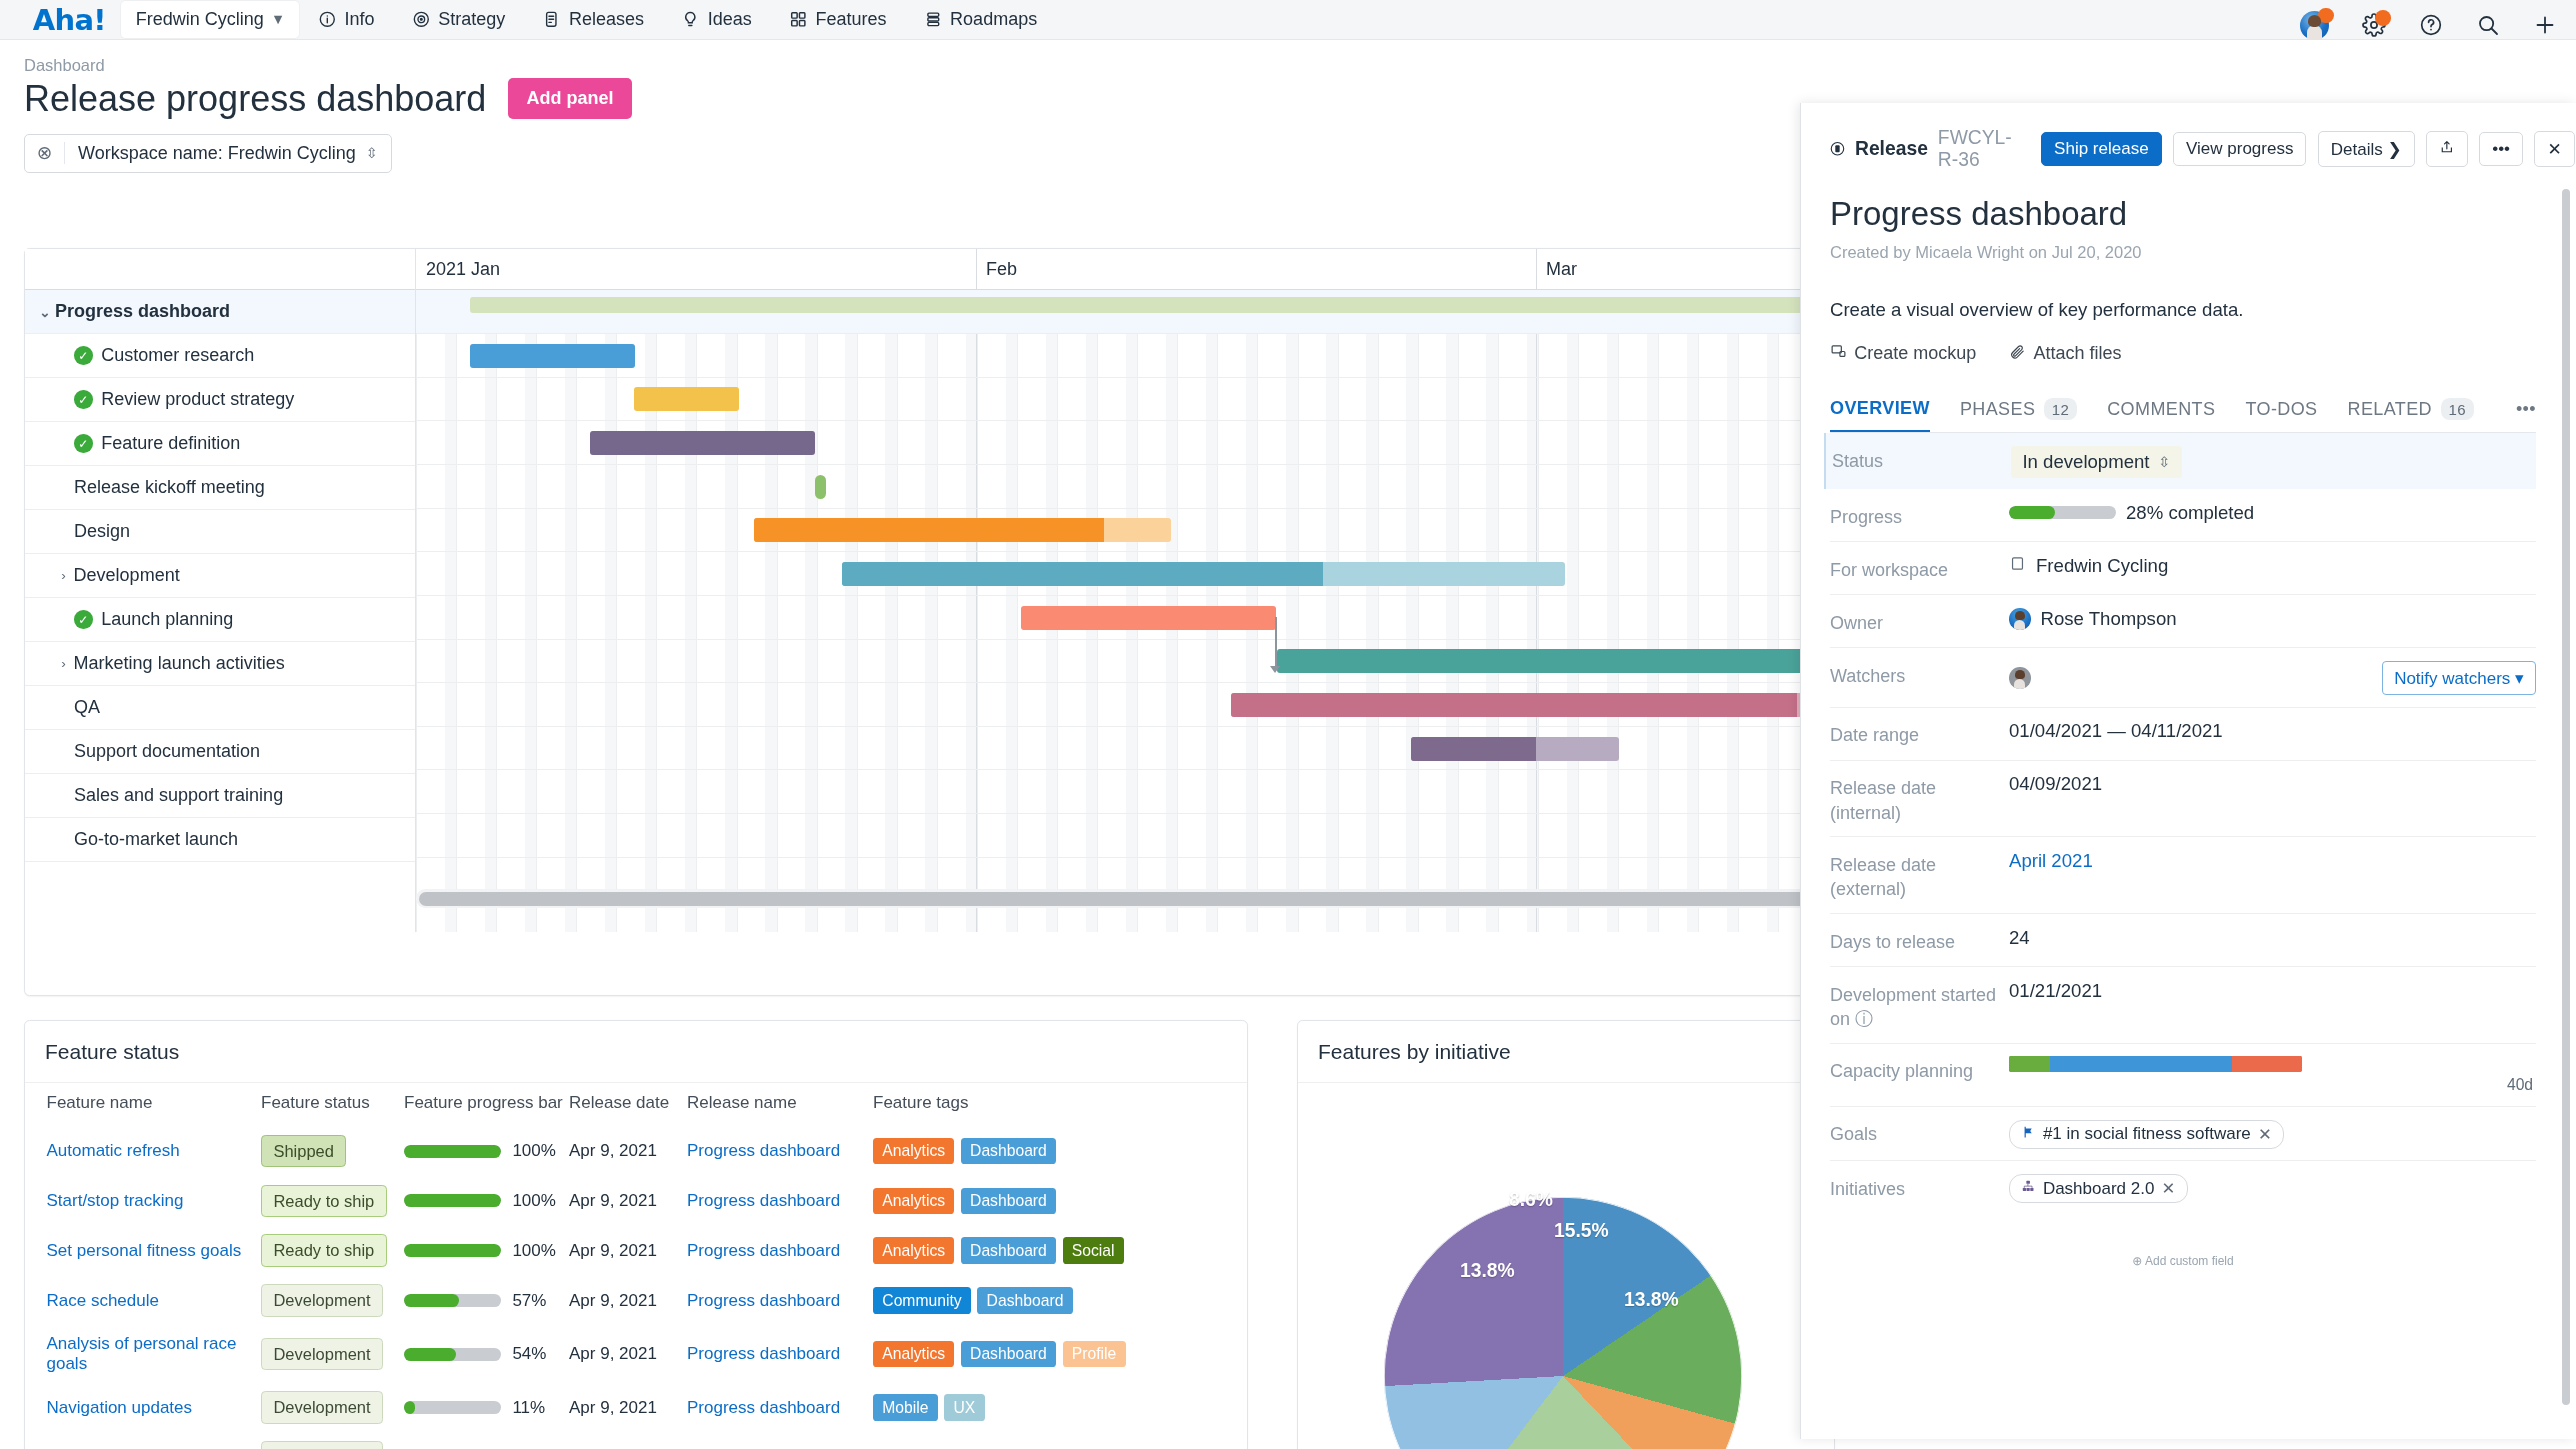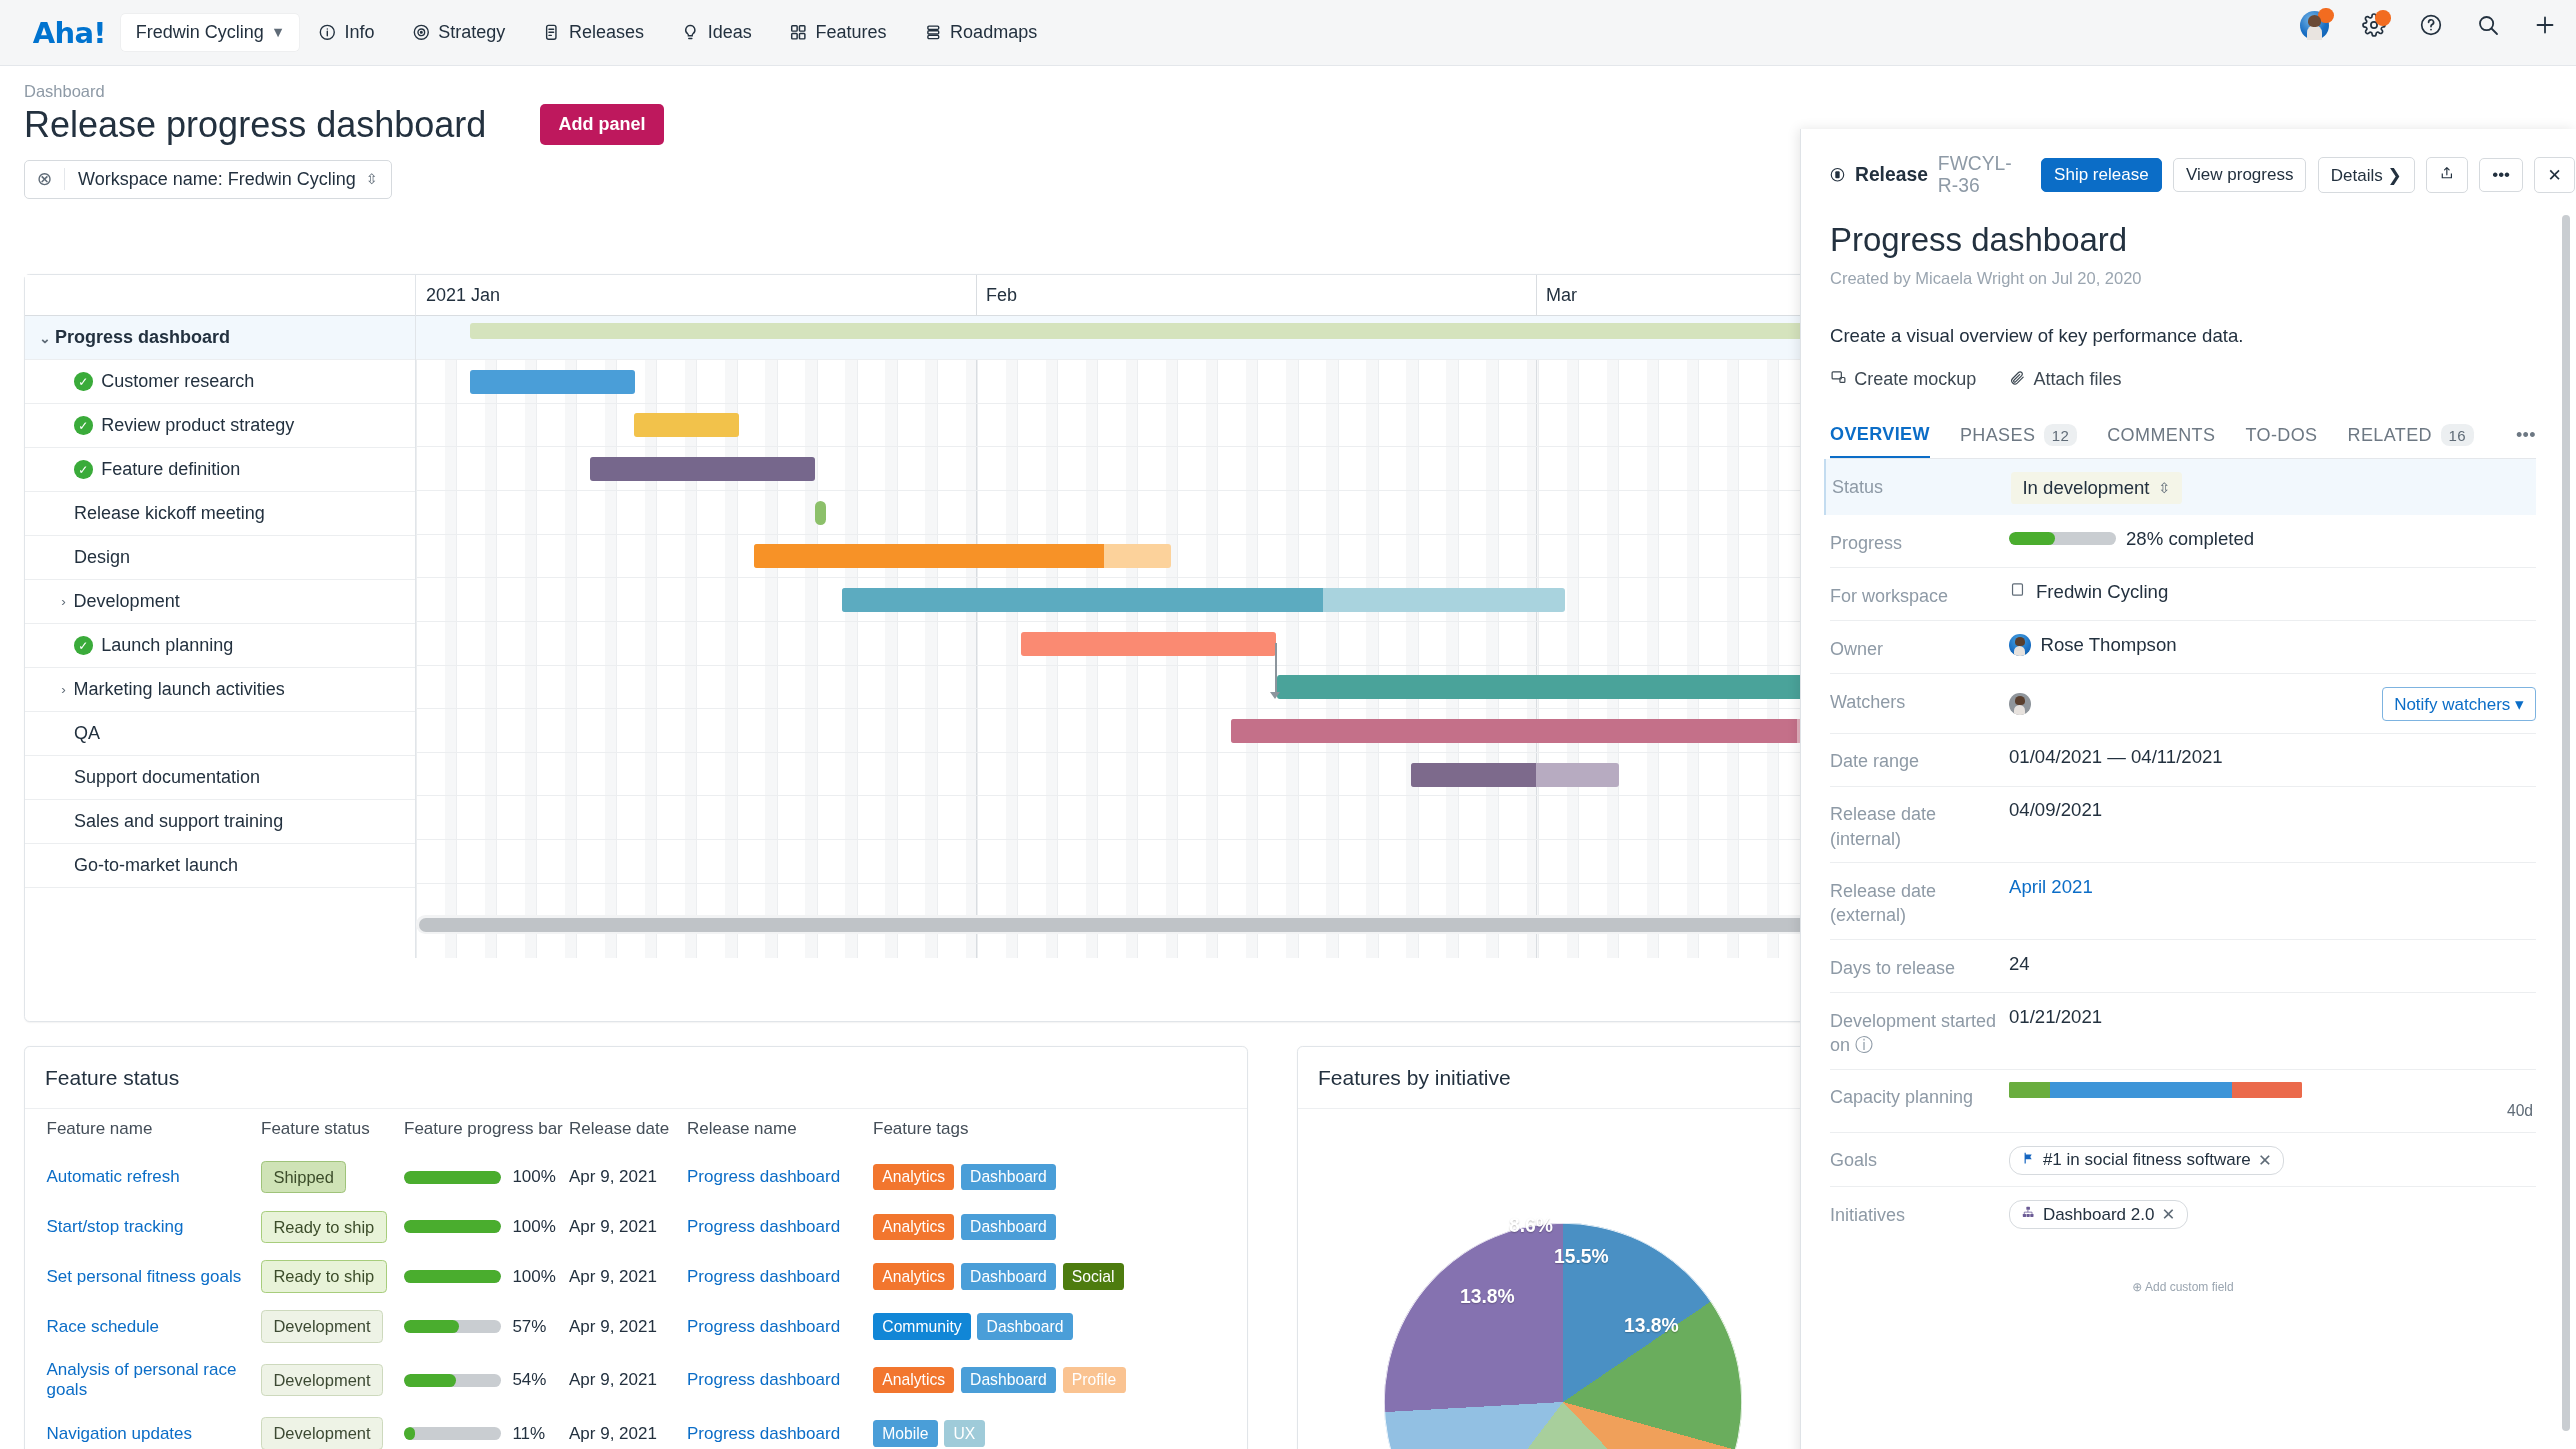--- a/index.html
+++ b/index.html
@@ -4,21 +4,21 @@
 <style>
   * { box-sizing: border-box; margin:0; padding:0; }
   html,body { width:2576px; height:1449px; overflow:hidden; }
   body {
     font-family: "Liberation Sans", sans-serif;
     background:#ffffff; color:#23313f;
     font-size:18.6px; -webkit-font-smoothing:antialiased;
   }
   
   #topnav{
-    height:66px; background:#f5f6f7; border-bottom:0.7px solid #e4e7eb;
+    height:40px; background:#f5f6f7; border-bottom:0.7px solid #e4e7eb;
     display:flex; align-items:center; padding:0 17px; position:relative;
   }
   .aha-logo{
     font-size:29px; font-weight:bold; color:#0073cf; letter-spacing:-0.7px;
     font-family:"DejaVu Sans", sans-serif; margin-right:15.7px; margin-left:15.7px;
   }
   .ws-chip{
     background:#fff; border-radius:4.3px; padding:7.9px 14.3px; font-size:18px;
     display:flex; align-items:center; gap:7.2px; color:#23313f;
     box-shadow:0 0 0 0.7px rgba(0,0,0,.04);
@@ -46,22 +46,22 @@
     position:absolute; right:-4.3px; top:-2.9px; width:15.7px;height:15.7px;border-radius:50%;
     background:#f26c20;
   }
   .icon-btn{ position:relative; cursor:pointer; display:flex; align-items:center;}
   
   #page{ position:relative; height:1399px; }
   #crumb{ padding:15.7px 0 0 24px; color:#8e9aa6; font-size:16.5px;}
   #titlerow{ display:flex; align-items:center; gap:21.5px; padding:2.9px 0 0 24px;}
   #pagetitle{ font-size:36px; font-weight:400; color:#23313f; }
   .btn-primary{
-    background:#be185d; color:#fff; border:none; border-radius:5px;
-    padding:10px 18.6px; font-size:18px; font-family:inherit; font-weight:bold; cursor:pointer;margin-left:32px;
+    background:#ec4899; color:#fff; border:none; border-radius:5px;
+    padding:10px 18.6px; font-size:18px; font-family:inherit; font-weight:bold; cursor:pointer;
   }
   #filterrow{ padding:14.3px 0 0 24px; }
   .filter-chip{
     display:inline-flex; align-items:center; border:0.7px solid #d6dade; border-radius:5px;
     background:#fff; height:39px; overflow:hidden;
   }
   .filter-x{ width:40px; display:flex; align-items:center; justify-content:center;
     border-right:0.7px solid #e4e7eb; color:#5f6b77; font-size:18.6px; cursor:pointer;}
   .filter-label{ padding:0 13px; font-size:18px; display:flex; align-items:center; gap:10px; color:#23313f; cursor:pointer;}
   .sortglyph{ font-size:14.3px; color:#5f6b77; line-height:1;}

